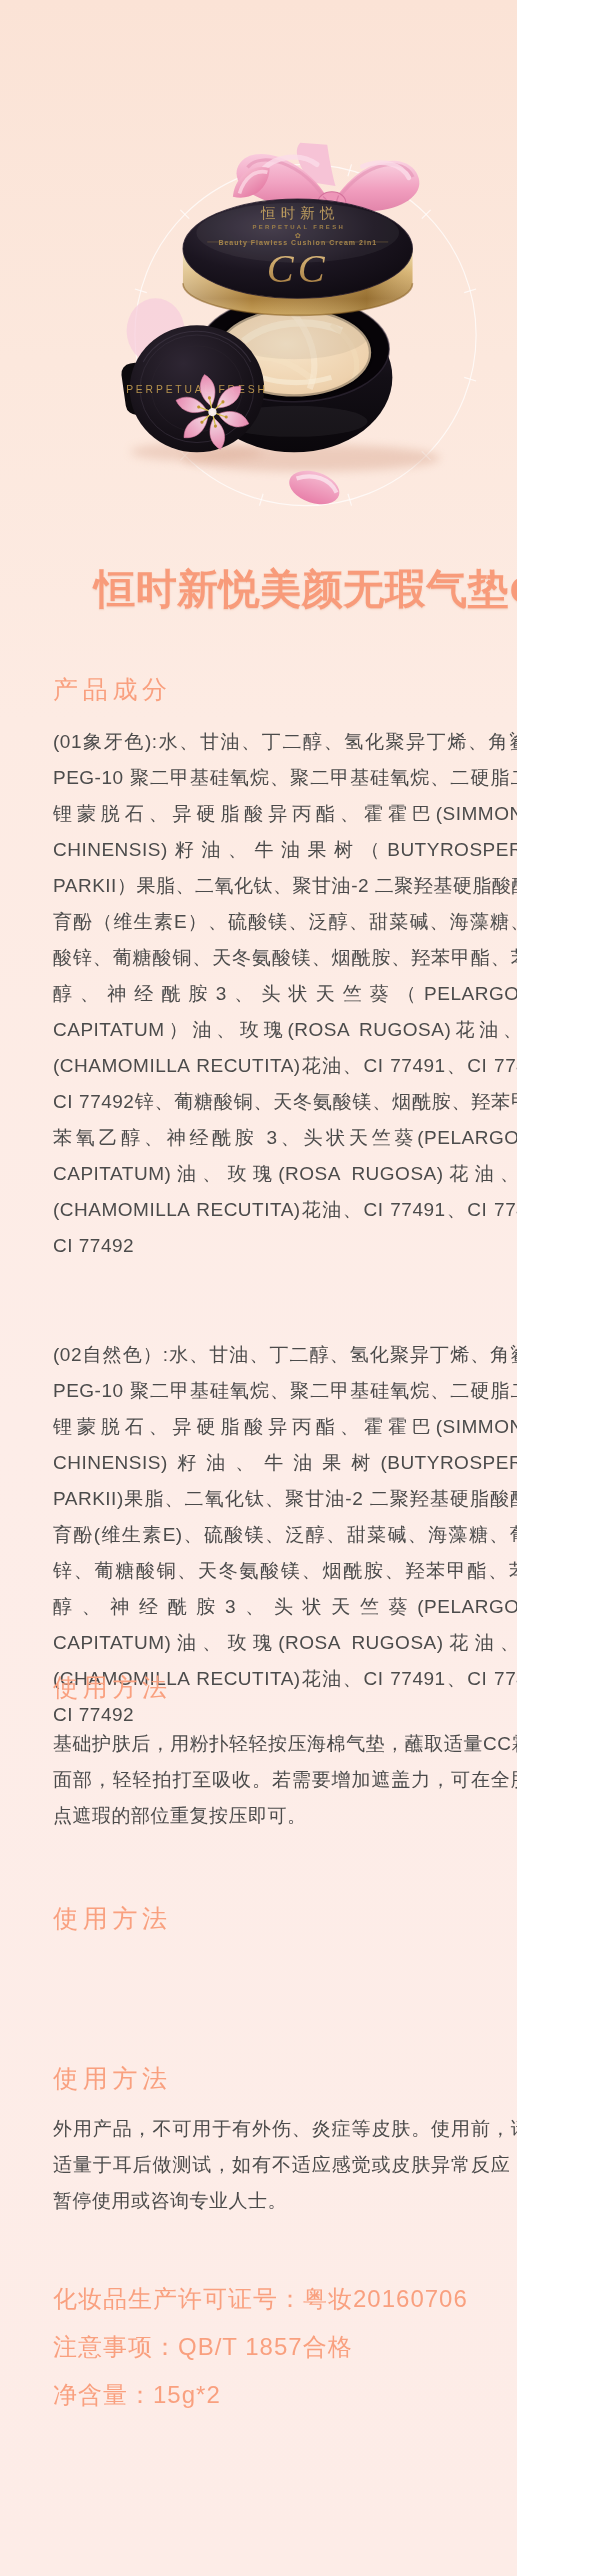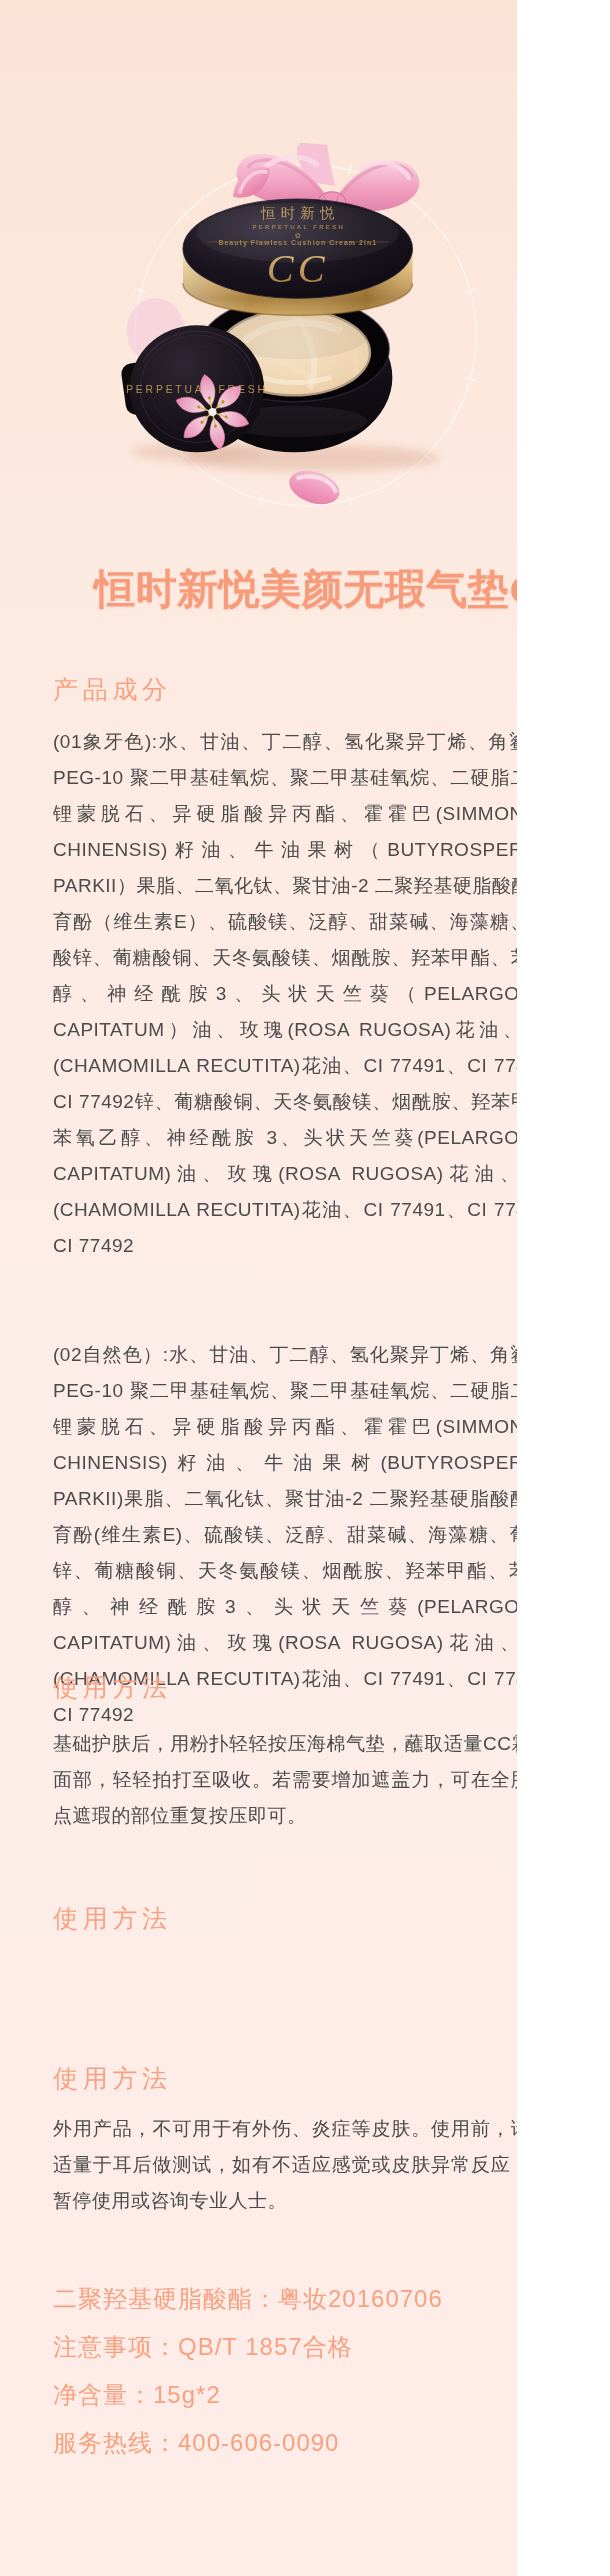--- a/index.html
+++ b/index.html
@@ -263,20 +263,19 @@
 
   <div class="abs sec-heading" style="top:1670px;">使用方法</div>
   <div class="abs body-par" style="top:1726px;">基础护肤后，用粉扑轻轻按压海棉气垫，蘸取适量CC霜涂于面部，轻轻拍打至吸收。若需要增加遮盖力，可在全脸或重点遮瑕的部位重复按压即可。</div>
 
   <div class="abs sec-heading" style="top:1901px;">使用方法</div>
 
   <div class="abs sec-heading" style="top:2061px;">使用方法</div>
   <div class="abs body-par" style="top:2111px;">外用产品，不可用于有外伤、炎症等皮肤。使用前，请先取适量于耳后做测试，如有不适应感觉或皮肤异常反应，建议暂停使用或咨询专业人士。</div>
 
   <div class="abs footer-block">
-    <div class="footer-line">二聚羟基硬脂酸酯：粤妆20160706</div>
+    <div class="footer-line">化妆品生产许可证号：粤妆20160706</div>
     <div class="footer-line">注意事项：QB/T 1857合格</div>
     <div class="footer-line">净含量：15g*2</div>
-    <div class="footer-line">服务热线：400-606-0090</div>
   </div>
 
 </div>
 
 
 </body></html>

